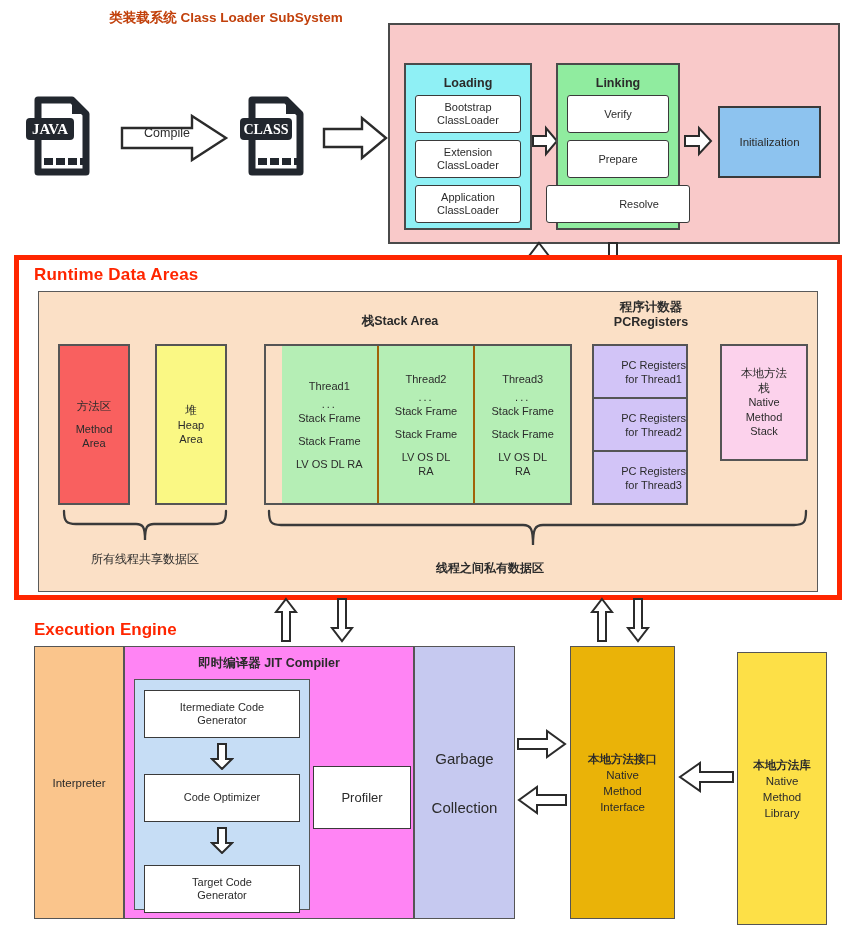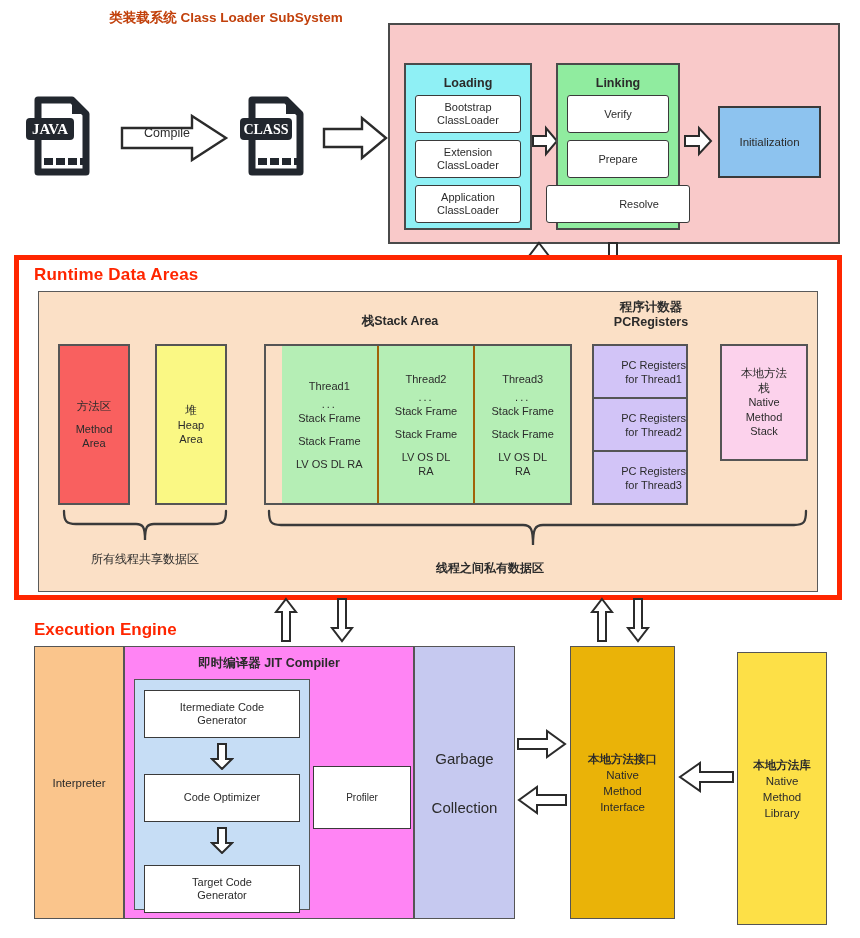--- a/index.html
+++ b/index.html
@@ -80,21 +80,21 @@
   #share-label{left:60px;top:551px;width:170px;text-align:center;font-size:12px;font-weight:normal;}
   #private-label{left:370px;top:560px;width:240px;text-align:center;font-size:12px;font-weight:bold;}
 
   
   #ee-label{left:34px;top:620px;font-size:17px;font-weight:bold;color:#ff2600;}
   #interpreter{left:34px;top:646px;width:90px;height:273px;background:#fac58c;border:1.6px solid #555;font-size:11.5px;}
   #jit{left:124px;top:646px;width:290px;height:273px;background:#ff84f4;border:1.6px solid #555;}
   #jit-title{left:134px;top:655px;width:270px;text-align:center;font-size:12.5px;font-weight:bold;}
   #jit-inner{left:134px;top:679px;width:176px;height:231px;background:#c6ddf5;border:1.6px solid #555;}
   .jitbox{background:#ffffff;border:1.6px solid #3a3a3a;font-size:11px;line-height:13.5px;}
-  #profiler{left:313px;top:766px;width:98px;height:63px;background:#ffffff;border:1.6px solid #3a3a3a;font-size:10px;}
+  #profiler{left:313px;top:766px;width:98px;height:63px;background:#ffffff;border:1.6px solid #3a3a3a;font-size:13px;}
   #gc{left:414px;top:646px;width:101px;height:273px;background:#c6c9f0;border:1.6px solid #555;font-size:15px;line-height:15px;gap:34px;}
   #nmi{left:570px;top:646px;width:105px;height:273px;background:#eab308;border:1.6px solid #555;font-size:11.5px;line-height:16px;}
   #nml{left:737px;top:646px;width:90px;height:273px;background:#fde047;border:1.6px solid #555;font-size:11.5px;line-height:16px;margin-top:6px;}
 </style>
 </head>
 <body>
 
 <div class="abs fileicon" style="left:26px;top:96px;">
   <svg viewBox="0 0 72 80">
     <path d="M12 4 h34 l14 14 v58 h-48 z" fill="none" stroke="#22272e" stroke-width="7" stroke-linejoin="round"></path>

